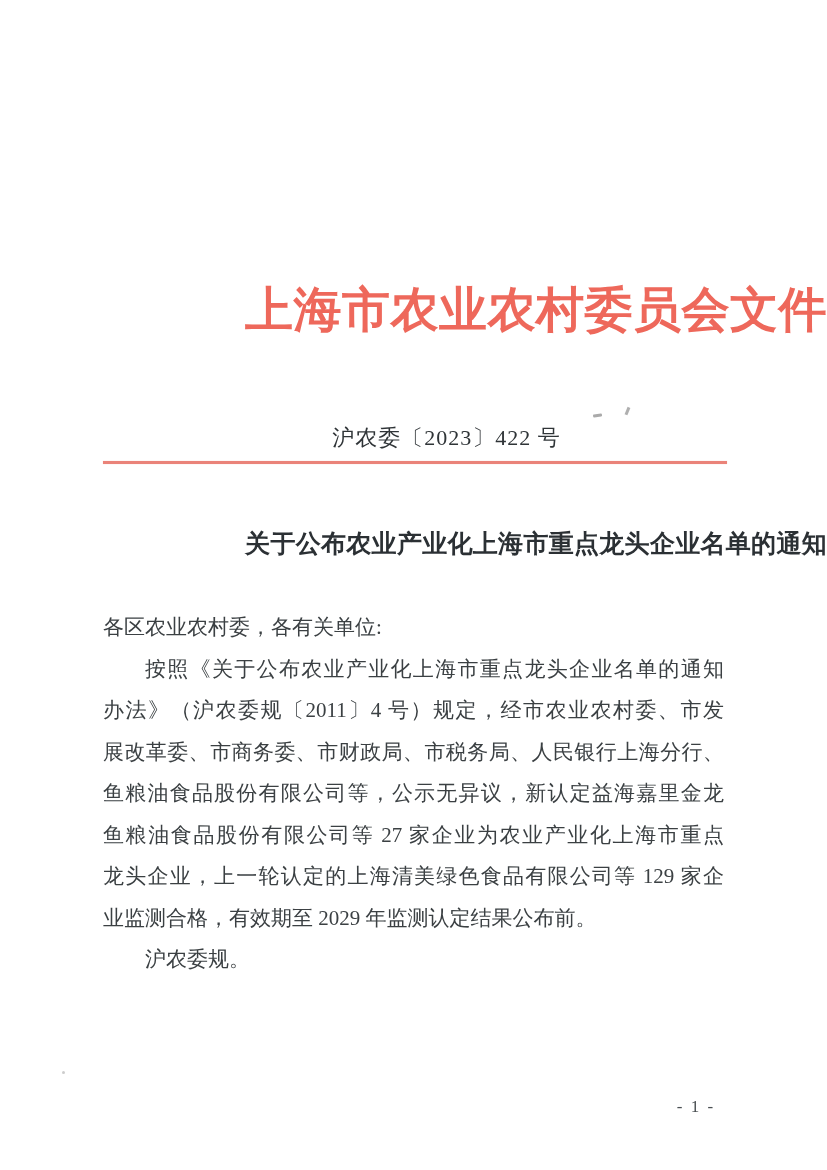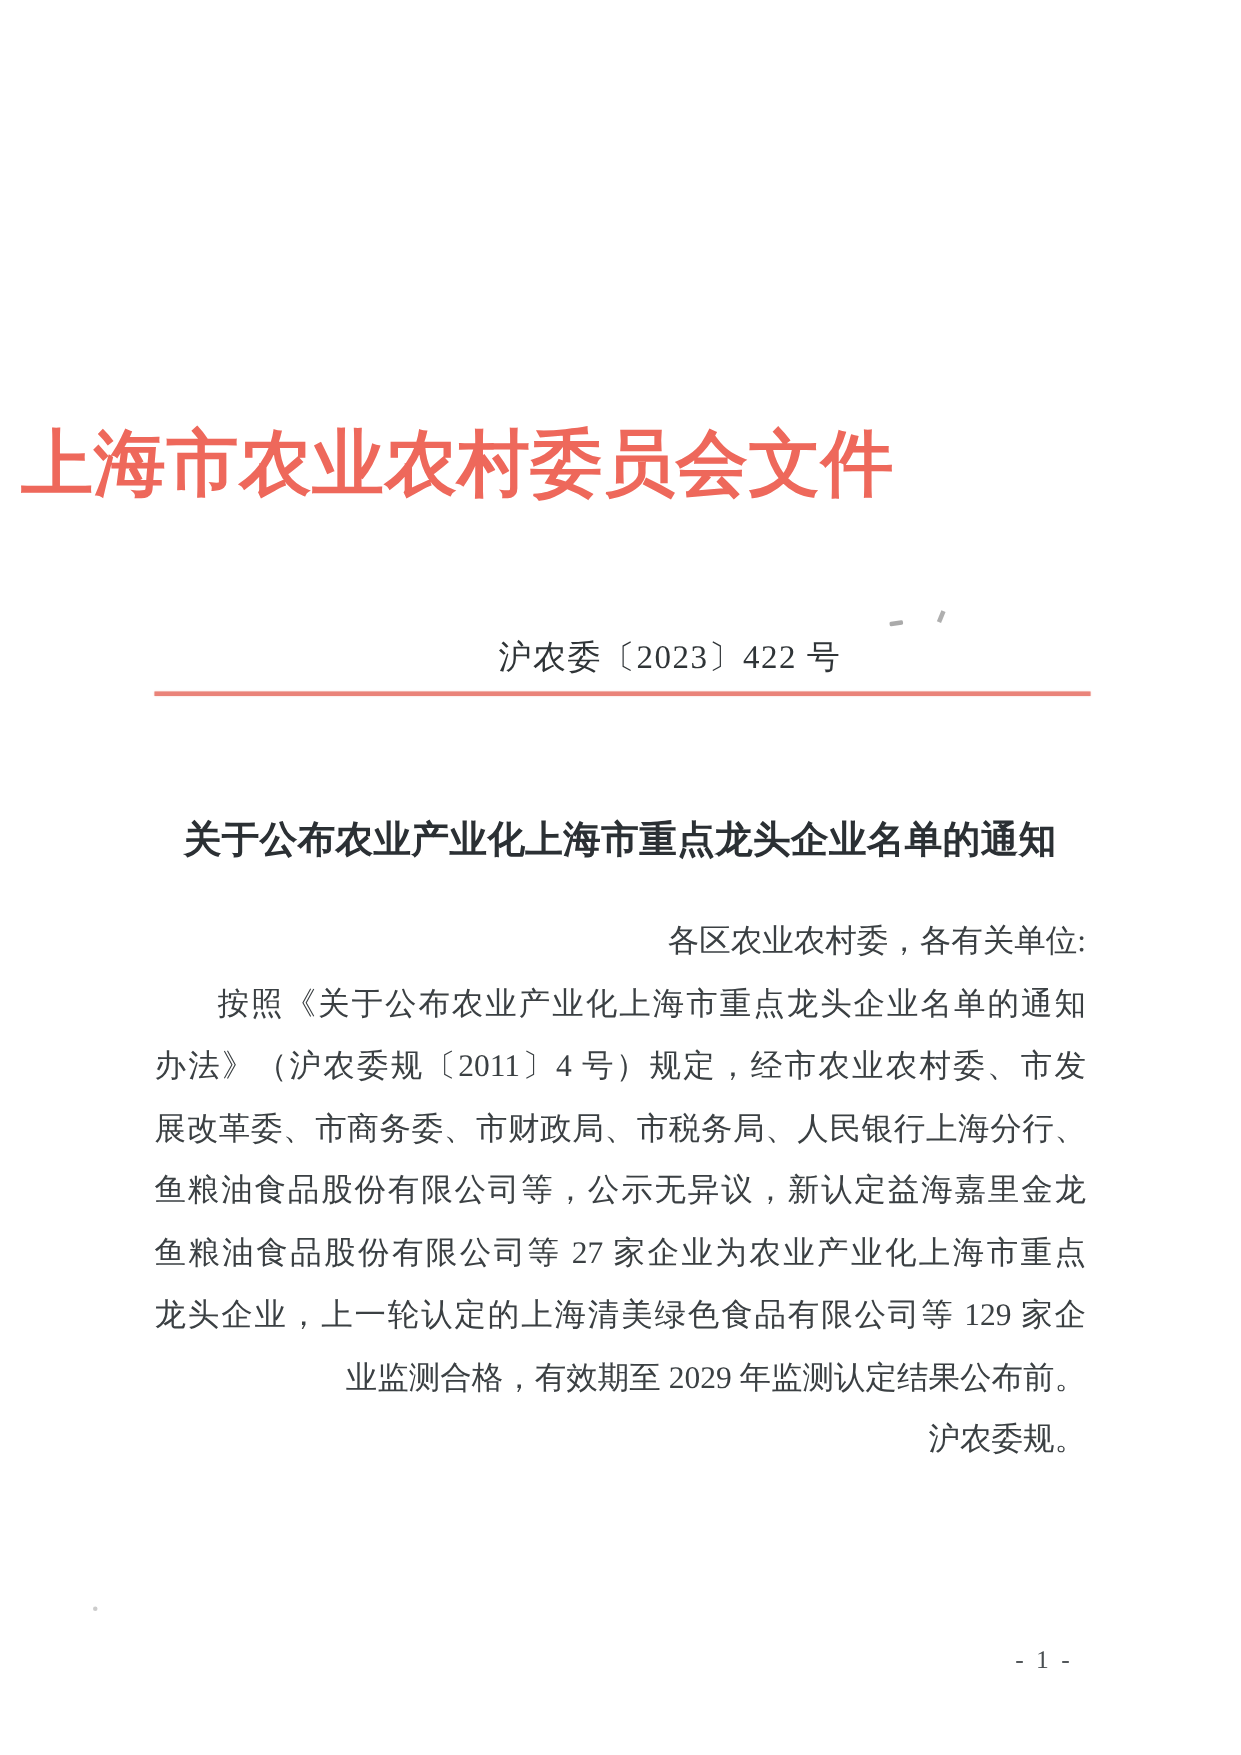--- a/index.html
+++ b/index.html
@@ -15,21 +15,21 @@
     background: #ffffff;
     overflow: hidden;
     font-family: "Liberation Serif", "DejaVu Serif", serif;
   }
   
   .masthead {
     position: absolute;
     top: 281px;
     left: 0;
     width: 100%;
-    text-align: left;
+    text-align: right;
     text-indent: 14px;
     font-size: 48px;
     line-height: 58px;
     font-weight: bold;
     letter-spacing: 0.5px;
     color: #ee685b;
     white-space: nowrap;
   }
   
   .doc-number {
@@ -55,42 +55,40 @@
     height: 3px;
     background: #ea8379;
     box-shadow: 0 0 1px rgba(234, 131, 121, 0.6);
   }
   
   .notice-title {
     position: absolute;
     top: 528px;
     left: 0;
     width: 100%;
-    text-align: center;
+    text-align: right;
     font-size: 25px;
     line-height: 32px;
     font-weight: bold;
     letter-spacing: 0.3px;
     color: #2b3034;
     white-space: nowrap;
-    margin-top: 17px;
   }
   
   .body-block {
     position: absolute;
     top: 607px;
     left: 103px;
     width: 621px;
     font-size: 21px;
     line-height: 41.5px;
     color: #3b4043;
   }
   .body-line {
     white-space: nowrap;
-    text-align: right;
   }
   .body-line.justify {
     white-space: normal;
     text-align: justify;
     text-align-last: justify;
     overflow: hidden;
     height: 41.5px;
   }
   .body-line.indent {
     text-indent: 2em;

